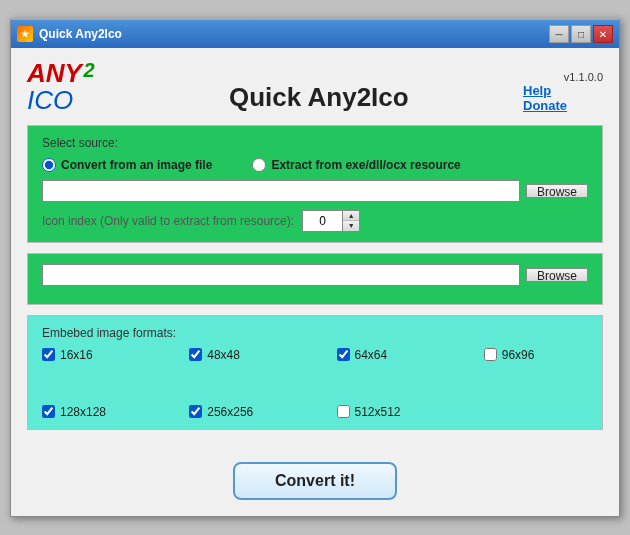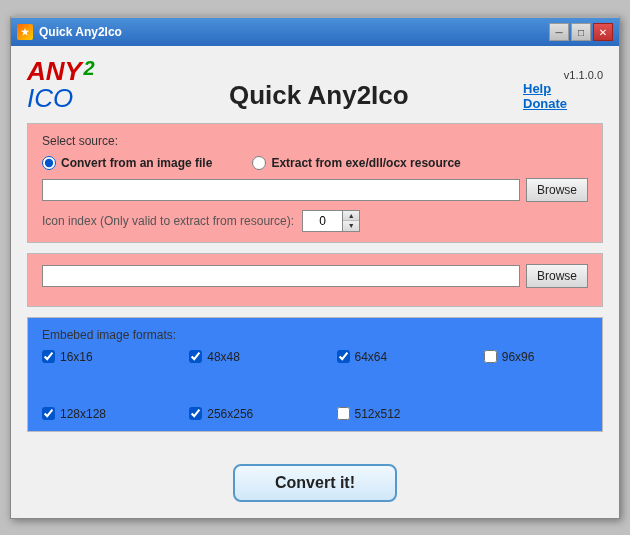--- a/index.html
+++ b/index.html
@@ -129,21 +129,21 @@
       cursor: pointer;
       font-size: 13px;
       background: none;
       border: none;
       padding: 0;
       text-align: right;
       font-weight: bold;
     }
     .section {
       border: 1px solid #bbb;
-      background: #fca5a5;
+      background: #22c55e;
       padding: 10px 14px;
       margin-bottom: 10px;
     }
     .section-label {
       font-size: 12px;
       color: #333;
       margin-bottom: 8px;
       font-weight: normal;
     }
     .radio-row {
@@ -178,21 +178,21 @@
     .text-input {
       flex: 1;
       height: 22px;
       border: 1px solid #888;
       background: white;
       padding: 2px 4px;
       font-size: 12px;
       outline: none;
     }
     .browse-btn {
-      height: 24px;
+      height: 14px;
       padding: 0 10px;
       border: 1px solid #888;
       background: linear-gradient(to bottom, #f5f5f5, #d8d8d8);
       cursor: pointer;
       font-size: 12px;
       color: #222;
       white-space: nowrap;
     }
     .icon-index-row {
       display: flex;
@@ -231,21 +231,21 @@
       font-size: 7px;
       display: flex;
       align-items: center;
       justify-content: center;
       padding: 0;
       color: #333;
     }
     .spinner-up { border-bottom: 1px solid #bbb; }
     .formats-section {
       border: 1px solid #bbb;
-      background: #3b82f6;
+      background: #5eead4;
       padding: 10px 14px;
       margin-bottom: 32px;
     }
     .formats-label {
       font-size: 12px;
       color: #333;
       margin-bottom: 8px;
     }
     .formats-grid {
       display: grid;

